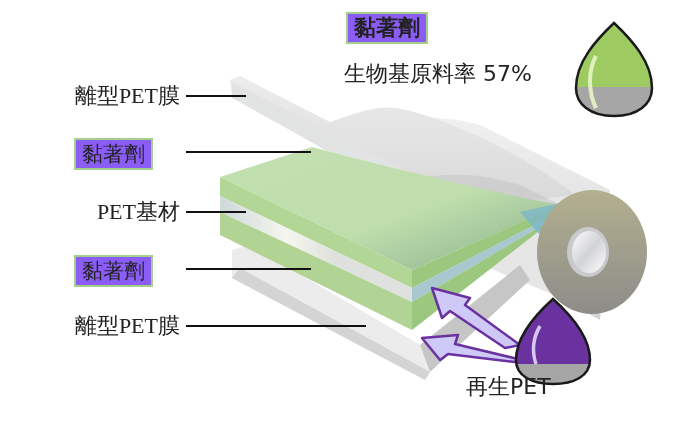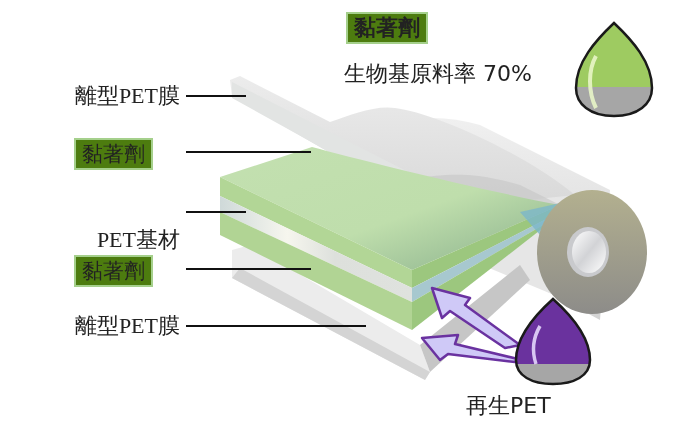--- a/index.html
+++ b/index.html
@@ -1,21 +1,21 @@
 <!DOCTYPE html>
 <html><head>
 <meta charset="utf-8">
 <style>
   html, body { margin: 0; padding: 0; background: #ffffff; }
   body { width: 680px; height: 424px; position: relative; overflow: hidden;
          font-family: "DejaVu Sans", "Liberation Sans", sans-serif; color: #222; }
   #art { position: absolute; left: 0; top: 0; }
   .lbl { position: absolute; font-size: 22px; line-height: 28px; white-space: nowrap; color: #222; }
   .lbl.right { text-align: right; font-family: Liberation Serif, serif; }
-  .tag { position: absolute; background: #4d7c0f; border: 2px solid #a5d08c;
+  .tag { position: absolute; background: #8b5cf6; border: 2px solid #a5d08c;
          font-size: 21px; line-height: 28px; padding: 0 6px; white-space: nowrap; color: #222; }
   .tag.bold { font-weight: bold; font-size: 22px; }
   .leader { position: absolute; height: 2px; background: #111; }
 </style>
 </head>
 <body>
 
 <svg id="art" width="680" height="424" viewBox="0 0 680 424">
   <defs>
     <linearGradient id="gTopGreen" x1="0" y1="0" x2="1" y2="1">
@@ -105,25 +105,25 @@
     <path d="M553 299 C 572 316, 590 338, 590 360 C 590 376, 574 384, 553 384 C 532 384, 516 376, 516 360 C 516 338, 534 316, 553 299 Z" fill="none" stroke="#1a1a1a" stroke-width="2.5"></path>
   </g>
 </svg>
 
 <div class="lbl right" style="left:28px; top:82px; width:152px;">離型PET膜</div>
 <div class="leader" style="left:186px; top:95px; width:60px;"></div>
 
 <div class="tag" style="left:74px; top:138px;">黏著劑</div>
 <div class="leader" style="left:186px; top:151px; width:125px;"></div>
 
-<div class="lbl right" style="left:28px; top:198px; width:152px;margin-top:28px;">PET基材</div>
+<div class="lbl right" style="left:28px; top:198px; width:152px;">PET基材</div>
 <div class="leader" style="left:186px; top:211px; width:60px;"></div>
 
 <div class="tag" style="left:74px; top:255px;">黏著劑</div>
 <div class="leader" style="left:186px; top:268px; width:125px;"></div>
 
 <div class="lbl right" style="left:28px; top:312px; width:152px;">離型PET膜</div>
 <div class="leader" style="left:186px; top:325px; width:180px;"></div>
 
 <div class="tag bold" style="left:346px; top:12px;">黏著劑</div>
-<div class="lbl" style="left:344px; top:60px;">生物基原料率 70%</div>
+<div class="lbl" style="left:344px; top:60px;">生物基原料率 57%</div>
 
-<div class="lbl" style="left:466px; top:392px;">再生PET</div>
+<div class="lbl" style="left:466px; top:373px;">再生PET</div>
 
 </body></html>

